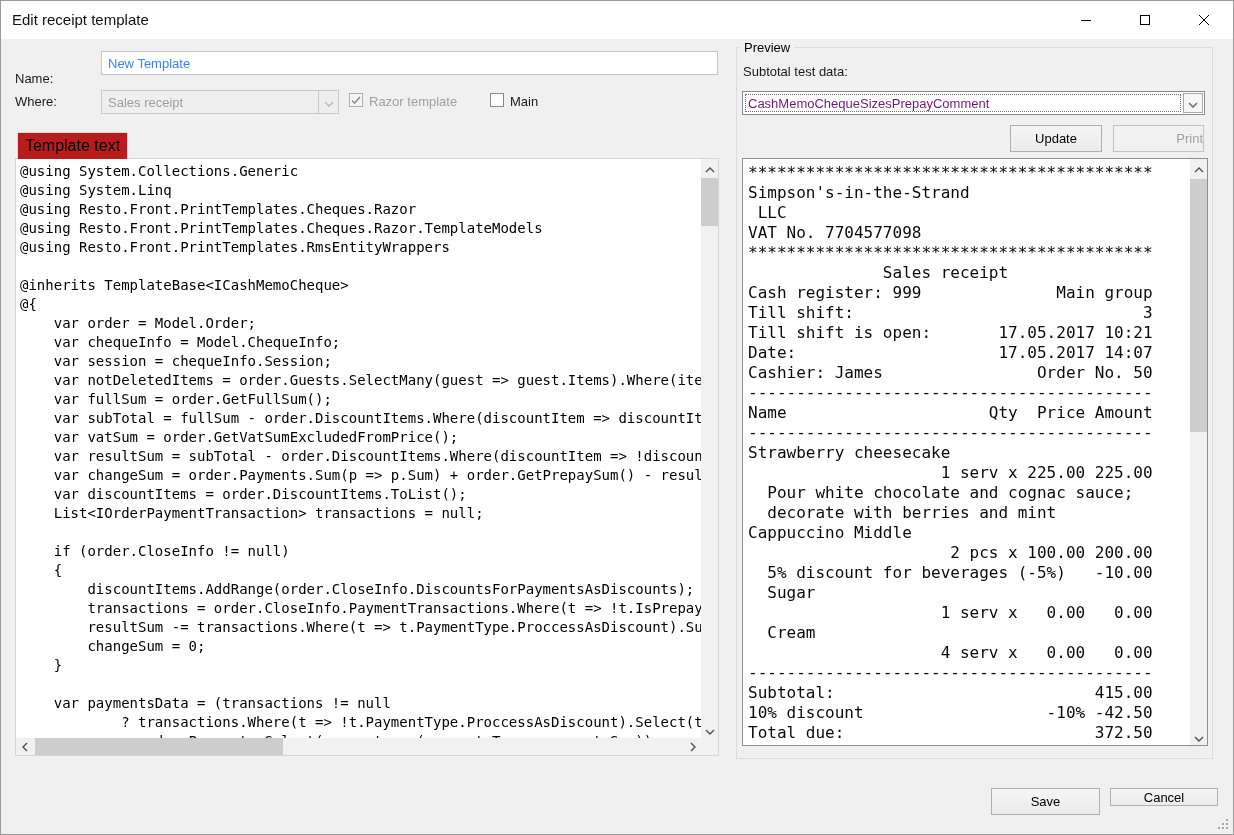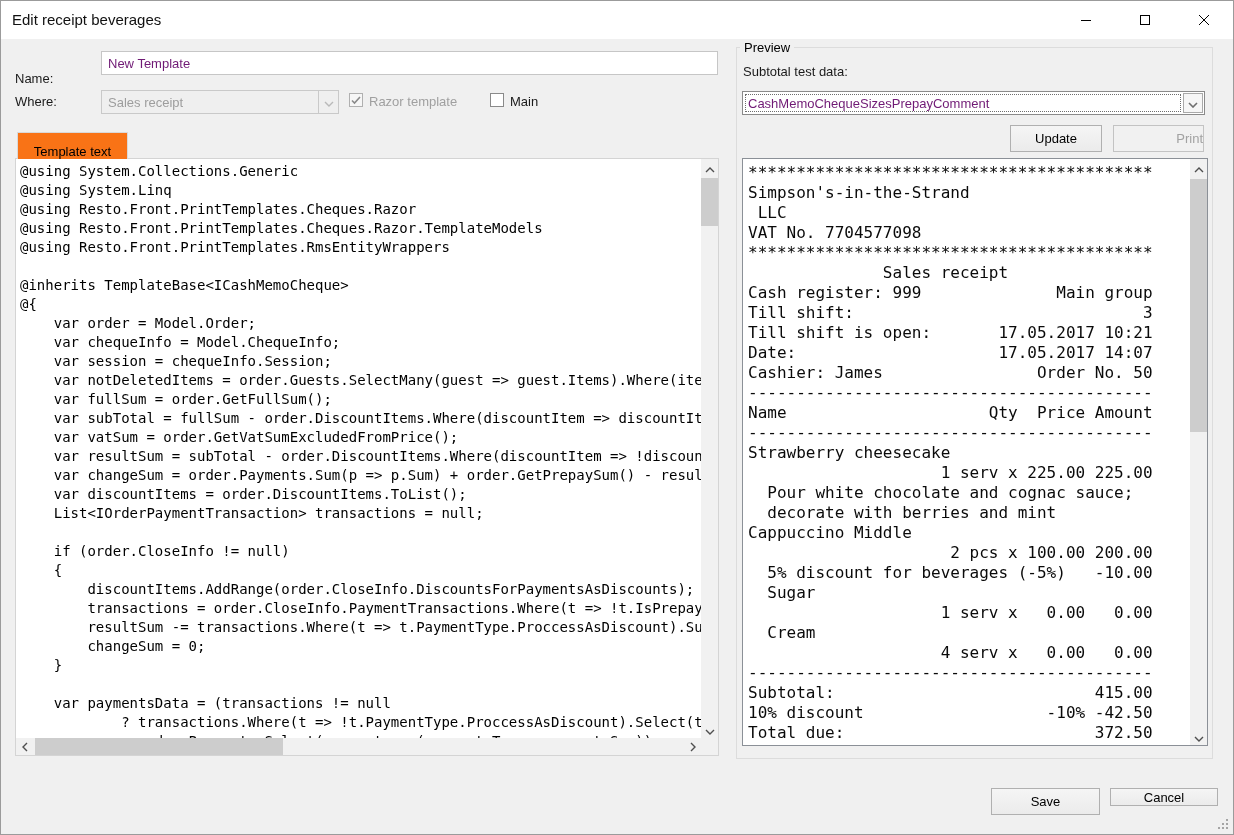--- a/index.html
+++ b/index.html
@@ -12,35 +12,35 @@
   .titlebar { position:absolute; left:0; top:0; width:100%; height:38px; background:#ffffff; }
   .title { position:absolute; left:11px; top:10px; font-size:15px; color:#111; }
   .win-btn { position:absolute; top:0; width:46px; height:38px; display:flex;
              align-items:center; justify-content:center; cursor:default; }
   .win-btn svg { display:block; }
 
   
   .lbl { position:absolute; font-size:13px; color:#1a1a1a; }
   .name-input { position:absolute; left:100px; top:50px; width:617px; height:24px;
                 background:#fff; border:1px solid #c6c6c6; font-family:"Liberation Sans",sans-serif;
-                font-size:13px; padding:0 6px; color:#701a75; outline:none; }
+                font-size:13px; padding:0 6px; color:#3b82f6; outline:none; }
   .type-combo { position:absolute; left:100px; top:89px; width:238px; height:24px;
                 background:#efefef; border:1px solid #c9c9c9; }
   .type-combo .combo-text { position:absolute; left:6px; top:4px; font-size:13px; color:#9d9d9d; }
   .type-combo .combo-arrow-box { position:absolute; right:0; top:0; bottom:0; width:20px;
                 border-left:1px solid #c9c9c9; display:flex; align-items:center; justify-content:center; }
 
   .checkbox { position:absolute; width:14px; height:14px; background:#fff;
               border:1px solid #8a8a8a; display:flex; align-items:center; justify-content:center; }
   .checkbox.disabled { background:#f6f6f6; border-color:#b0b0b0; }
 
   
-  .tab { position:absolute; left:16px; top:131px; width:111px; height:27px; background:#f97316;
+  .tab { position:absolute; left:16px; top:131px; width:111px; height:27px; background:#b91c1c;
          border:1px solid #d9d9d9; border-bottom:none; z-index:2;
-         display:flex; align-items:flex-end; justify-content:center; font-size:13px; }
+         display:flex; align-items:center; justify-content:center; font-size:16px; }
   .editor-frame { position:absolute; left:14px; top:157px; width:704px; height:598px;
                   background:#fff; border:1px solid #d4d4d4; }
   .code { position:absolute; left:0; top:0; right:17px; bottom:17px; overflow:hidden;
           padding:3px 0 0 4px; font-family:"DejaVu Sans Mono", monospace;
           font-size:14px; line-height:19px; white-space:pre; color:#000; }
   .code > div { height:19px; }
 
   
   .sb-track-v { position:absolute; background:#f1f1f1; width:17px; }
   .sb-track-h { position:absolute; background:#f1f1f1; height:17px; }
@@ -76,21 +76,21 @@
 
   .grip { position:absolute; right:5px; bottom:5px; width:10px; height:10px; }
   .grip i { position:absolute; width:2px; height:2px; background:#a5a5a5; }
 </style>
 </head>
 <body>
 
 <div class="window">
 
   <div class="titlebar">
-    <div class="title">Edit receipt beverages</div>
+    <div class="title">Edit receipt template</div>
     <div class="win-btn" style="left:1062px">
       <span>
         <svg width="12" height="12">
             <line x1="1" y1="6.5" x2="11" y2="6.5" stroke="#000" stroke-width="1"></line>
           </svg>
       </span>
     </div>
     <div class="win-btn" style="left:1121px">
       <span>
         <svg width="12" height="12">

